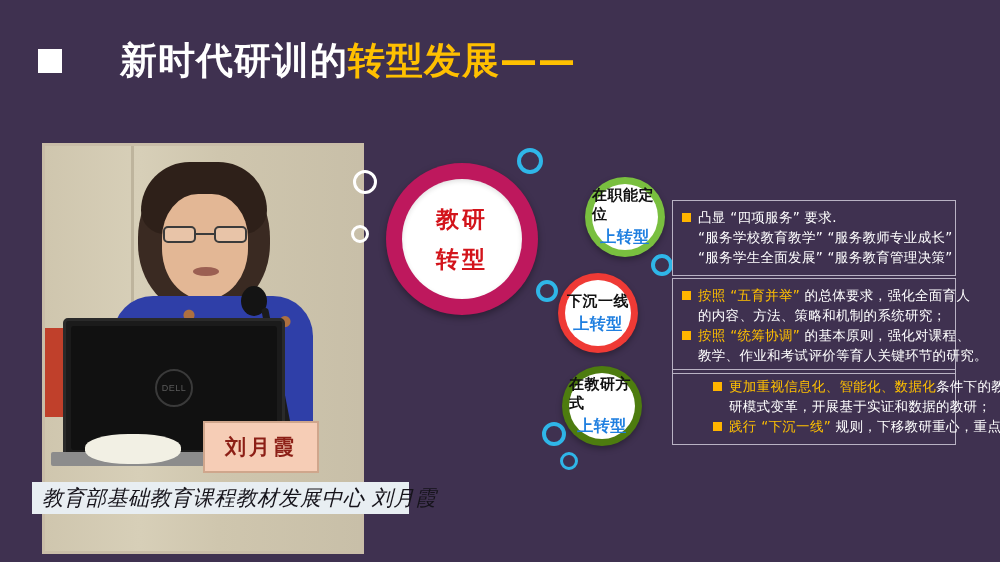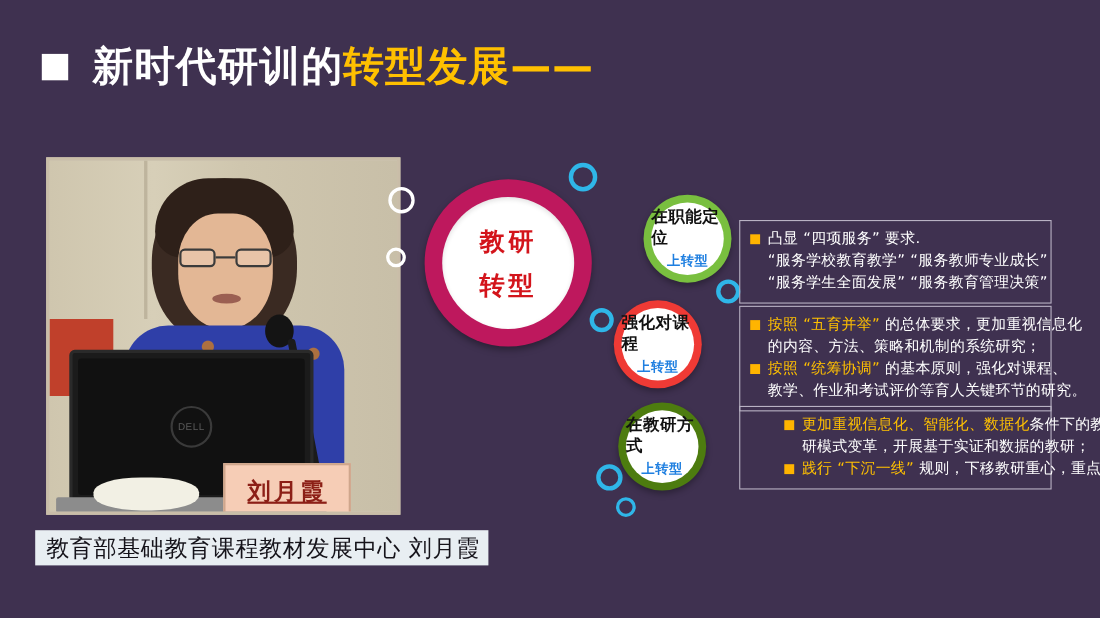--- a/index.html
+++ b/index.html
@@ -8,25 +8,25 @@
     background:#3f3150;
     font-family:"Liberation Sans","DejaVu Sans",sans-serif;
     position:relative;
   }
   .slide{position:absolute;inset:0;background:#3f3150;overflow:hidden;}
 
   
   .title-row{position:absolute;left:38px;top:36px;display:flex;align-items:center;gap:22px;}
   .title-bullet{width:24px;height:24px;background:#ffffff;display:block;}
   .title-text{font-size:37px;font-weight:bold;color:#ffffff;letter-spacing:1px;white-space:nowrap;
-    font-family:"DejaVu Sans","Liberation Sans",sans-serif;}
+    font-family:"DejaVu Sans","Liberation Sans",sans-serif;margin-left:36px;}
   .title-accent{color:#ffc000;}
 
   
-  .photo-wrap{position:absolute;left:42px;top:143px;width:322px;height:325px;
+  .photo-wrap{position:absolute;left:42px;top:143px;width:322px;height:411px;
     border:3px solid #c9bda8;box-sizing:border-box;overflow:hidden;background:#cfc7b4;}
   .photo{position:absolute;inset:0;}
   .bg-wallL{position:absolute;left:0;top:0;width:100%;height:100%;
     background:linear-gradient(90deg,#cfc6ae 0%,#d7cfb8 30%,#cfc6ae 55%,#c8bfa8 100%);}
   .wall-seam{position:absolute;left:86px;top:0;width:3px;height:45%;background:#b8ae96;opacity:.8;}
   .redpanel{position:absolute;left:0;top:45%;width:58px;height:22%;background:#c0402b;}
   .head{position:absolute;left:93px;top:16px;width:132px;height:152px;border-radius:50% 50% 46% 46%;
     background:#3a2a22;}
   .hair-fringe{position:absolute;left:96px;top:16px;width:126px;height:72px;border-radius:62px 62px 30px 30px;background:#2e2019;}
   .face{position:absolute;left:117px;top:48px;width:86px;height:105px;border-radius:42% 42% 48% 48%;
@@ -59,45 +59,45 @@
     border-radius:5px 5px 0 0;border:3px solid #2a2a2a;box-sizing:border-box;}
   .laptop-screen{position:absolute;inset:5px;background:#111;border-radius:3px;}
   .dell{position:absolute;left:50%;top:50%;transform:translate(-50%,-50%);width:34px;height:34px;
     border:2px solid #3a3a3a;border-radius:50%;color:#5a5a5a;font-size:9px;display:flex;
     align-items:center;justify-content:center;letter-spacing:.5px;}
   .laptop-base{position:absolute;left:6px;top:306px;width:246px;height:14px;background:#8c8c8c;border-radius:2px;}
   .paper{position:absolute;left:40px;top:288px;width:96px;height:30px;background:#f2f0e4;border-radius:45%;}
   .nameplate{position:absolute;left:158px;top:275px;width:116px;height:52px;background:#f6cdb6;
     border:2px solid #cfa68c;box-sizing:border-box;display:flex;align-items:center;justify-content:center;}
   .nameplate span{color:#8c1f16;font-size:21px;font-weight:bold;letter-spacing:3px;
-    font-family:"DejaVu Sans","Liberation Sans",sans-serif;text-decoration:underline;}
-
-  
-  .caption{position:absolute;left:32px;top:482px;width:412px;height:32px;background:#e8eef2;
-    display:flex;align-items:center;padding-left:10px;box-sizing:border-box;}
+    font-family:"DejaVu Sans","Liberation Sans",sans-serif;}
+
+  
+  .caption{position:absolute;left:32px;top:482px;width:377px;height:32px;background:#e8eef2;
+    display:flex;align-items:center;padding-left:10px;box-sizing:border-box;font-style:italic;}
   .caption span{color:#15131a;font-size:21px;font-family:"DejaVu Serif","Liberation Serif",serif;
     letter-spacing:.5px;white-space:nowrap;}
 
   
   .hub{position:absolute;left:386px;top:163px;width:152px;height:152px;border-radius:50%;
     background:#7d2fb0;box-shadow:0 3px 7px rgba(0,0,0,.35);}
   .hub-inner{position:absolute;left:16px;top:16px;right:16px;bottom:16px;border-radius:50%;
     background:#ffffff;display:flex;flex-direction:column;align-items:center;justify-content:center;
     gap:9px;box-shadow:inset 0 2px 5px rgba(0,0,0,.12);}
   .hub-inner span{color:#d3141b;font-size:23px;font-weight:bold;letter-spacing:3px;
     font-family:"DejaVu Sans","Liberation Sans",sans-serif;}
 
   
   .node{position:absolute;width:80px;height:80px;border-radius:50%;
     box-shadow:0 3px 6px rgba(0,0,0,.3);}
   .node-inner{position:absolute;left:7px;top:7px;right:7px;bottom:7px;border-radius:50%;
     background:#fff;display:flex;flex-direction:column;align-items:center;justify-content:center;gap:3px;}
   .node-l1{font-size:15px;font-weight:bold;color:#111;letter-spacing:.5px;
     font-family:"DejaVu Sans","Liberation Sans",sans-serif;}
-  .node-l2{font-size:12px;font-weight:bold;color:#1f7fe0;letter-spacing:.5px;
+  .node-l2{font-size:16px;font-weight:bold;color:#1f7fe0;letter-spacing:.5px;
     font-family:"DejaVu Sans","Liberation Sans",sans-serif;}
   #node-1{left:585px;top:177px;background:#79bf3f;}
   #node-2{left:558px;top:273px;background:#ef3a35;}
   #node-3{left:562px;top:366px;background:#18aff0;}
 
   
   .ring{position:absolute;border-radius:50%;box-sizing:border-box;}
 
   
   .tbox{position:absolute;border:1px solid #b9b2c4;box-sizing:border-box;padding:6px 9px 7px 9px;}
@@ -176,21 +176,21 @@
   </div>
 
   <div class="node" id="node-1" style="background: rgb(121, 191, 63);">
     <div class="node-inner">
       <span class="node-l1">在职能定位</span>
       <span class="node-l2">上转型</span>
     </div>
   </div>
   <div class="node" id="node-2" style="background: rgb(239, 58, 53);">
     <div class="node-inner">
-      <span class="node-l1">强化对课程</span>
+      <span class="node-l1">下沉一线</span>
       <span class="node-l2">上转型</span>
     </div>
   </div>
   <div class="node" id="node-3" style="background: #4d7c0f;">
     <div class="node-inner">
       <span class="node-l1">在教研方式</span>
       <span class="node-l2">上转型</span>
     </div>
   </div>
 
@@ -204,21 +204,21 @@
         <span class="ttext"><span>“服务学校教育教学” “服务教师专业成长”</span></span>
       </div>
       <div class="tline">
         <span class="bsq hidden"></span>
         <span class="ttext"><span>“服务学生全面发展” “服务教育管理决策”</span></span>
       </div>
     </div>
   <div class="tbox" id="tbox-2">
       <div class="tline">
         <span class="bsq"></span>
-        <span class="ttext"><span class="hl">按照 “五育并举” </span><span>的总体要求，更加重视信息化</span></span>
+        <span class="ttext"><span class="hl">按照 “五育并举” </span><span>的总体要求，强化全面育人</span></span>
       </div>
       <div class="tline">
         <span class="bsq hidden"></span>
         <span class="ttext"><span>的内容、方法、策略和机制的系统研究；</span></span>
       </div>
       <div class="tline">
         <span class="bsq"></span>
         <span class="ttext"><span class="hl">按照 “统筹协调” </span><span>的基本原则，强化对课程、</span></span>
       </div>
       <div class="tline">

